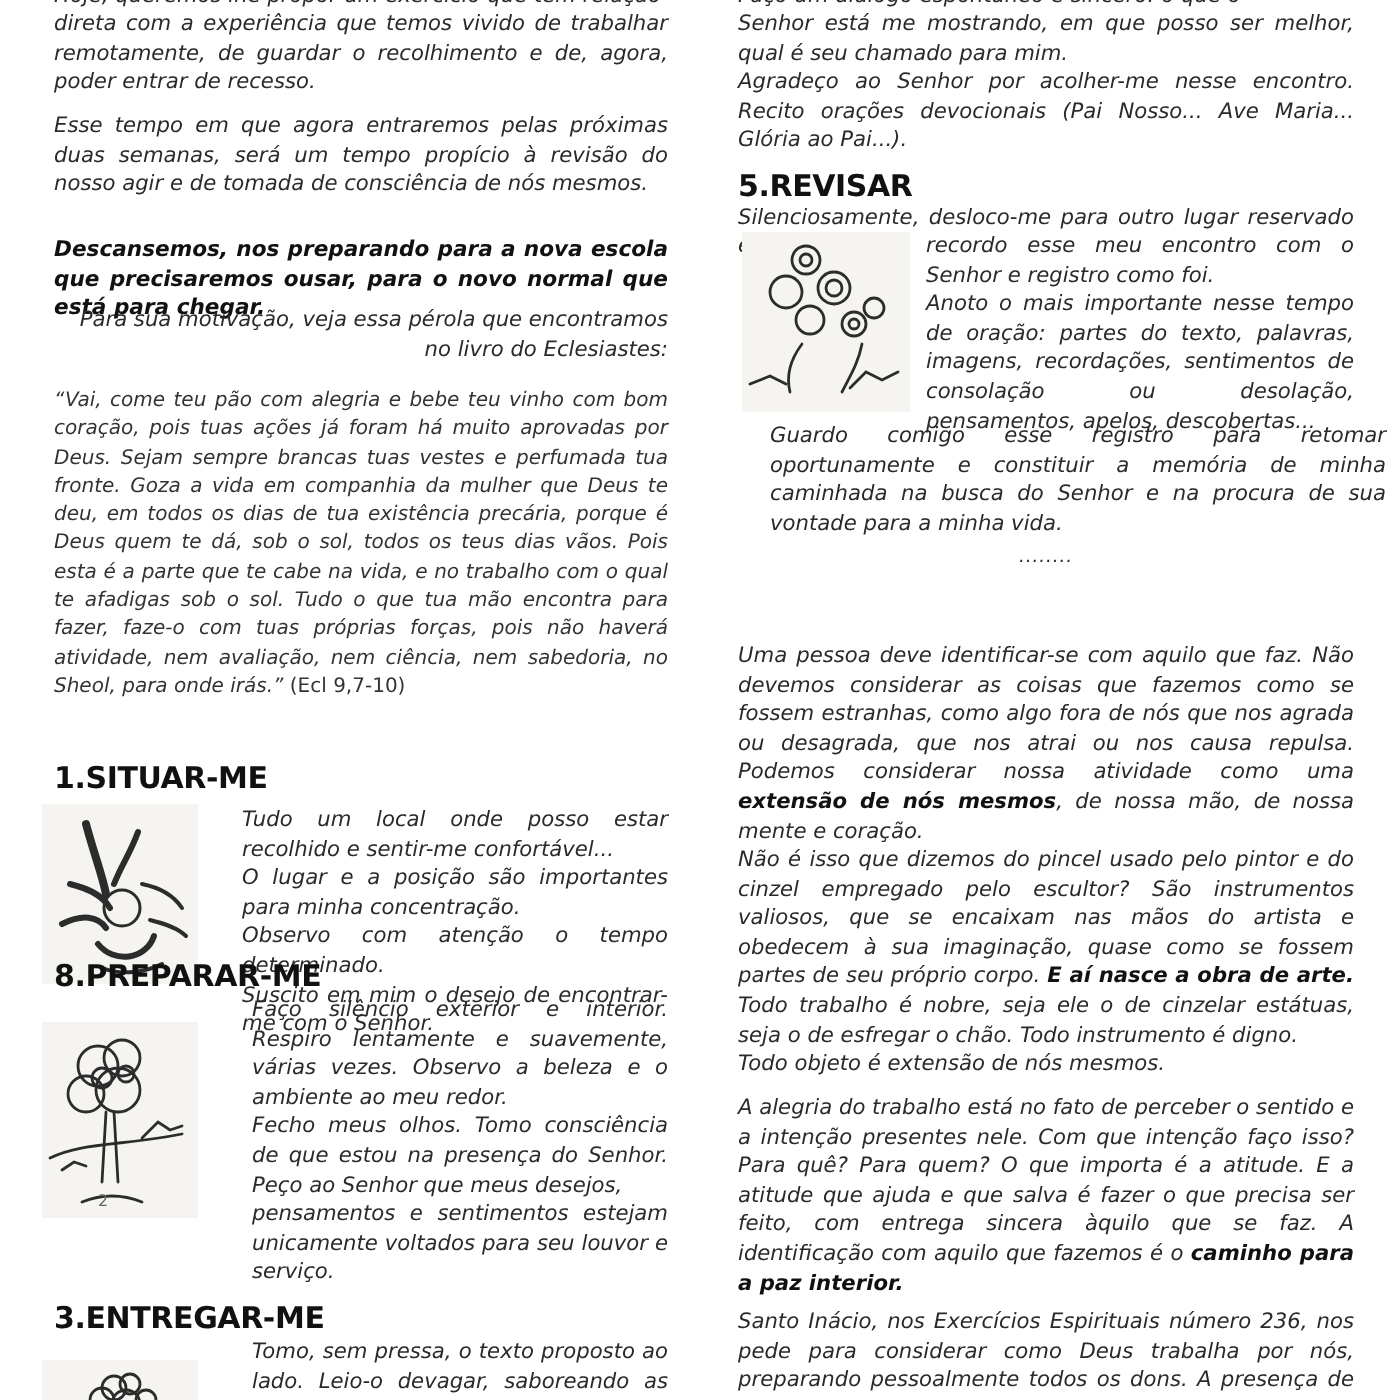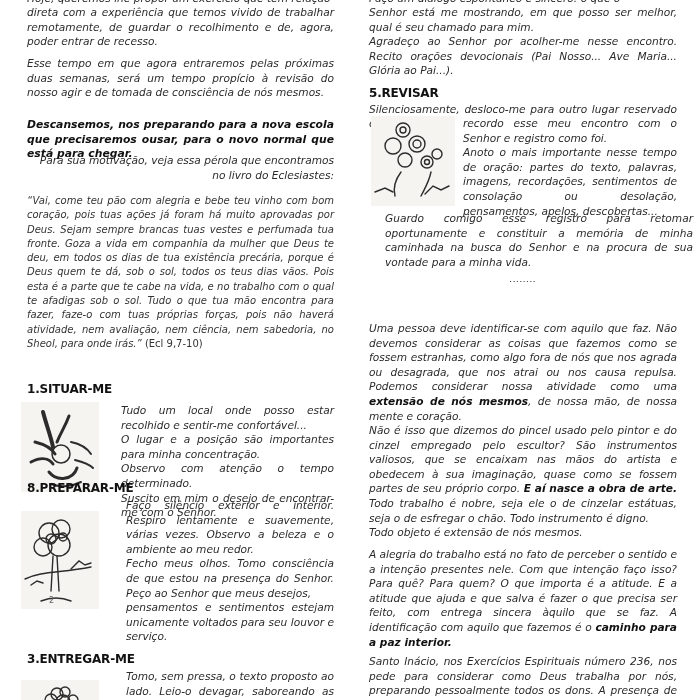--- a/index.html
+++ b/index.html
@@ -8,21 +8,21 @@
       background: #ffffff; color: #2a2a2a;
       font-family: "DejaVu Sans", sans-serif;
       font-size: 10.6px; line-height: 14.6px;
       position: relative;
     }
     .col { position: absolute; top: 0; }
     .col-left { left: 27px; width: 307px; }
     .col-right { left: 369px; width: 308px; }
     p { margin: 0; text-align: justify; font-style: italic; }
     b, .bold { font-weight: bold; color: #111; }
-    .heading { font-weight: bold; color: #111; font-size: 12px; letter-spacing: -0.2px; }
+    .heading { font-weight: bold; color: #111; font-size: 15px; letter-spacing: -0.2px; }
     .quote { font-style: italic; font-size: 10px; line-height: 14.3px; color: #333; }
     .center { text-align: center; }
     .step { position: absolute; }
     .illus { position: absolute; background: #f6f4f1; }
     .illus svg { width: 100%; height: 100%; display: block; }
     .blk { position: absolute; }
   </style>
 </head>
 <body>
 

